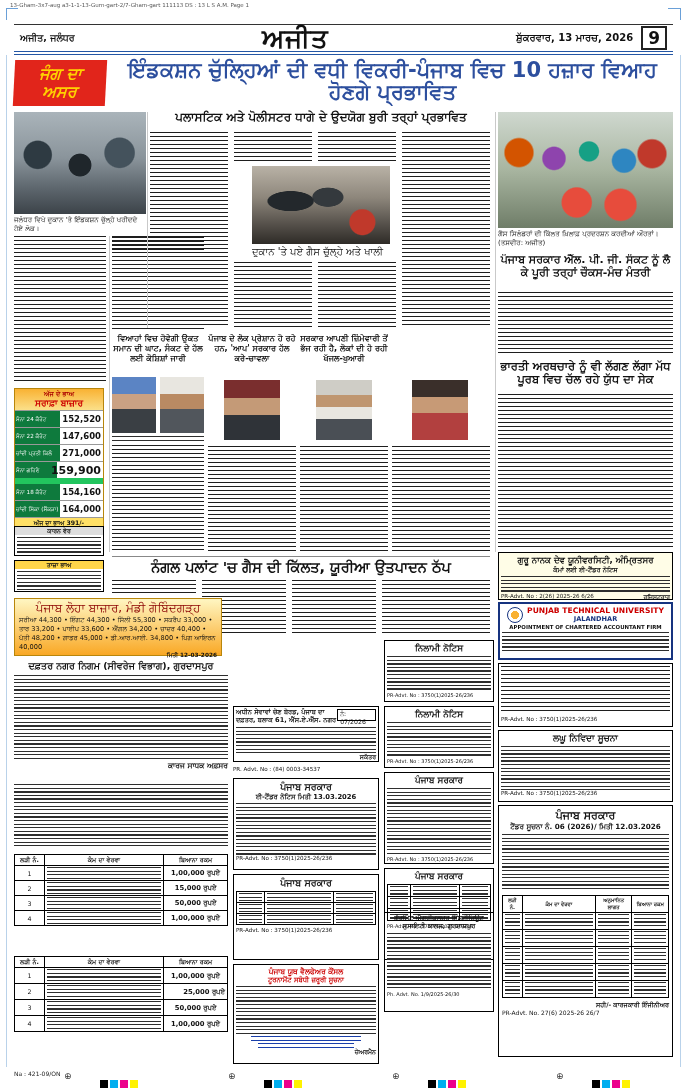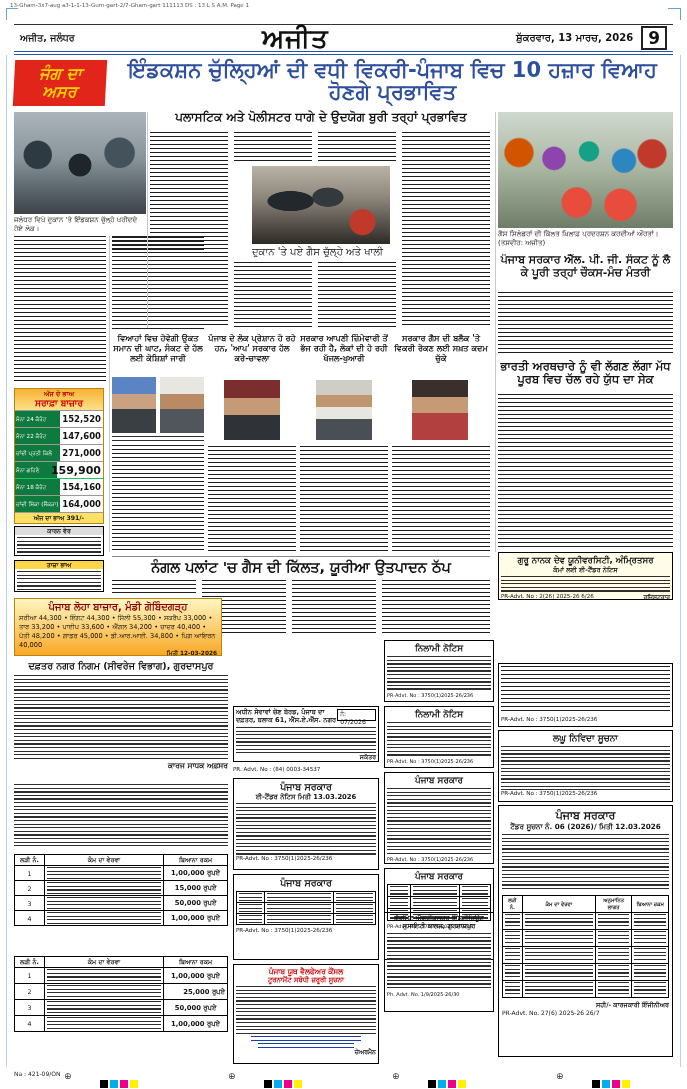--- a/index.html
+++ b/index.html
@@ -101,21 +101,20 @@
   <div class="abs gk" style="left:112px;top:445px;width:92px;height:107px;"></div>
 
   <div class="abs bold" style="left:208px;top:334px;width:88px;height:44px;font-size:8.2px;line-height:1.2;text-align:center;overflow:hidden;">ਪੰਜਾਬ ਦੇ ਲੋਕ ਪ੍ਰੇਸ਼ਾਨ ਹੋ ਰਹੇ ਹਨ, 'ਆਪ' ਸਰਕਾਰ ਹੱਲ ਕਰੇ-ਚਾਵਲਾ</div>
   <div class="abs photo" style="left:224px;top:380px;width:56px;height:60px;background:linear-gradient(180deg,#7a2e2e 0 30%,#c49a77 30% 58%,#2f3338 58% 100%);"></div>
   <div class="abs gk" style="left:208px;top:446px;width:88px;height:106px;"></div>
 
   <div class="abs bold" style="left:300px;top:334px;width:88px;height:44px;font-size:8.2px;line-height:1.2;text-align:center;overflow:hidden;">ਸਰਕਾਰ ਆਪਣੀ ਜ਼ਿੰਮੇਵਾਰੀ ਤੋਂ ਭੱਜ ਰਹੀ ਹੈ, ਲੋਕਾਂ ਦੀ ਹੋ ਰਹੀ ਖੱਜਲ-ਖੁਆਰੀ</div>
   <div class="abs photo" style="left:316px;top:380px;width:56px;height:60px;background:linear-gradient(180deg,#cfcdc6 0 25%,#bf9670 25% 45%,#e8e6e0 45% 65%,#4a4f55 65% 100%);"></div>
   <div class="abs gk" style="left:300px;top:446px;width:88px;height:106px;"></div>
 
-  <div class="abs bold" style="left:392px;top:334px;width:98px;height:44px;font-size:8.2px;line-height:1.2;text-align:center;overflow:hidden;">ਸਰਕਾਰ ਗੈਸ ਦੀ ਬਲੈਕ 'ਤੇ ਵਿਕਰੀ ਰੋਕਣ ਲਈ ਸਖ਼ਤ ਕਦਮ ਚੁੱਕੇ</div>
   <div class="abs photo" style="left:412px;top:380px;width:56px;height:60px;background:linear-gradient(180deg,#3a2f2a 0 28%,#c79a76 28% 55%,#b2403f 55% 100%);"></div>
   <div class="abs gk" style="left:392px;top:446px;width:98px;height:106px;"></div>
 
   <div class="abs" style="left:14px;top:388px;width:90px;border:1px solid #b8860b;">
     <div style="background:linear-gradient(180deg,#f9b233,#fbe08a);text-align:center;padding:1px 0;">
       <div style="font-size:6.5px;color:#a00;font-weight:bold;">ਅੱਜ ਦੇ ਭਾਅ</div>
       <div style="font-size:9px;color:#c00;font-weight:bold;">ਸਰਾਫ਼ਾ ਬਾਜ਼ਾਰ</div>
     </div>
     <div style="display:flex;height:16px;border-top:1px solid #999;">
       <div style="width:52%;background:#0e7a3d;color:#fff;font-size:5.6px;display:flex;align-items:center;padding:0 1px;overflow:hidden;">ਸੋਨਾ 24 ਕੈਰੇਟ</div>
@@ -126,21 +125,21 @@
       <div style="width:48%;font-size:8.5px;font-weight:bold;display:flex;align-items:center;justify-content:flex-end;padding:0 2px;">147,600</div>
     </div>
     <div style="display:flex;height:16px;border-top:1px solid #999;">
       <div style="width:52%;background:#0e7a3d;color:#fff;font-size:5.6px;display:flex;align-items:center;padding:0 1px;overflow:hidden;">ਚਾਂਦੀ ਪ੍ਰਤੀ ਕਿਲੋ</div>
       <div style="width:48%;font-size:8.5px;font-weight:bold;display:flex;align-items:center;justify-content:flex-end;padding:0 2px;">271,000</div>
     </div>
     <div style="display:flex;height:16px;border-top:1px solid #999;">
       <div style="width:52%;background:#0e7a3d;color:#fff;font-size:5.6px;display:flex;align-items:center;padding:0 1px;overflow:hidden;">ਸੋਨਾ ਗਹਿਣੇ</div>
       <div style="width:48%;font-size:11px;font-weight:bold;display:flex;align-items:center;justify-content:flex-end;padding:0 2px;">159,900</div>
     </div>
-    <div style="display:flex;height:16px;border-top:1px solid #22c55e;">
+    <div style="display:flex;height:16px;border-top:6px solid #22c55e;">
       <div style="width:52%;background:#0e7a3d;color:#fff;font-size:5.6px;display:flex;align-items:center;padding:0 1px;overflow:hidden;">ਸੋਨਾ 18 ਕੈਰੇਟ</div>
       <div style="width:48%;font-size:8.5px;font-weight:bold;display:flex;align-items:center;justify-content:flex-end;padding:0 2px;">154,160</div>
     </div>
     <div style="display:flex;height:16px;border-top:1px solid #999;">
       <div style="width:52%;background:#0e7a3d;color:#fff;font-size:5.6px;display:flex;align-items:center;padding:0 1px;overflow:hidden;">ਚਾਂਦੀ ਸਿੱਕਾ (ਸੈਂਕੜਾ)</div>
       <div style="width:48%;font-size:8.5px;font-weight:bold;display:flex;align-items:center;justify-content:flex-end;padding:0 2px;">164,000</div>
     </div>
     <div style="background:#ffe066;font-size:6.2px;font-weight:bold;text-align:center;padding:1px 0;border-top:1px solid #999;">ਅੱਜ ਦਾ ਭਾਅ 391/-</div>
   </div>
 
@@ -153,21 +152,21 @@
     <div class="gkl" style="margin:2px;height:20px;"></div>
   </div>
 
   <div class="abs ctr bold" style="left:112px;top:556px;width:378px;height:20px;font-size:14.5px;overflow:hidden;border-top:1px solid #888;padding-top:2px;">ਨੰਗਲ ਪਲਾਂਟ 'ਚ ਗੈਸ ਦੀ ਕਿੱਲਤ, ਯੂਰੀਆ ਉਤਪਾਦਨ ਠੱਪ</div>
   <div class="abs gk" style="left:112px;top:580px;width:84px;height:14px;"></div>
   <div class="abs gk" style="left:202px;top:580px;width:84px;height:54px;"></div>
   <div class="abs gk" style="left:292px;top:580px;width:84px;height:54px;"></div>
   <div class="abs gk" style="left:382px;top:580px;width:108px;height:54px;"></div>
 
   <div class="abs" style="left:14px;top:598px;width:208px;height:58px;border:1px solid #b8860b;background:linear-gradient(180deg,#fff6c2,#f9a825);padding:2px 4px;">
-    <div style="font-size:10px;font-weight:bold;color:#8b0000;text-align:center;">ਪੰਜਾਬ ਲੋਹਾ ਬਾਜ਼ਾਰ, ਮੰਡੀ ਗੋਬਿੰਦਗੜ੍ਹ</div>
+    <div style="font-size:12px;font-weight:normal;color:#8b0000;text-align:center;">ਪੰਜਾਬ ਲੋਹਾ ਬਾਜ਼ਾਰ, ਮੰਡੀ ਗੋਬਿੰਦਗੜ੍ਹ</div>
     <div style="font-size:6.6px;line-height:1.35;margin-top:1px;">ਸਰੀਆ 44,300 • ਇੰਗਟ 44,300 • ਸਿੱਲੀ 55,300 • ਸਕਰੈਪ 33,000 • ਤਾਰ 33,200 • ਪਾਈਪ 33,600 • ਐਂਗਲ 34,200 • ਚਾਦਰ 40,400 • ਪੱਤੀ 48,200 • ਗਾਡਰ 45,000 • ਡੀ.ਆਰ.ਆਈ. 34,800 • ਪਿਗ ਆਇਰਨ 40,000</div>
     <div style="font-size:5.8px;text-align:right;font-weight:bold;">ਮਿਤੀ 12-03-2026</div>
   </div>
 
   <div class="abs" style="left:14px;top:660px;width:214px;height:118px;">
     <div style="font-size:9.5px;font-weight:bold;text-align:center;line-height:1.2;">ਦਫ਼ਤਰ ਨਗਰ ਨਿਗਮ (ਸੀਵਰੇਜ ਵਿਭਾਗ), ਗੁਰਦਾਸਪੁਰ</div>
     <div class="gkl" style="margin-top:4px;height:84px;"></div>
     <div style="font-size:7.5px;font-weight:bold;text-align:right;margin-top:2px;">ਕਾਰਜ ਸਾਧਕ ਅਫ਼ਸਰ</div>
   </div>
   <div class="abs gkl" style="left:14px;top:784px;width:214px;height:64px;"></div>
@@ -379,20 +378,31 @@
   </div>
 
   <div class="abs" style="left:498px;top:552px;width:175px;height:48px;background:#fffde7;border:1.5px solid #000;padding:2px;">
     <div style="font-size:8.6px;font-weight:bold;text-align:center;">ਗੁਰੂ ਨਾਨਕ ਦੇਵ ਯੂਨੀਵਰਸਿਟੀ, ਅੰਮ੍ਰਿਤਸਰ</div>
     <div style="font-size:6.6px;font-weight:bold;text-align:center;">ਕੰਮਾਂ ਲਈ ਈ-ਟੈਂਡਰ ਨੋਟਿਸ</div>
     <div class="gkl" style="height:16px;margin-top:2px;"></div>
     <div style="display:flex;justify-content:space-between;margin-top:1px;">
       <div class="prline">PR-Advt. No : 2(26) 2025-26 6/26</div>
       <div style="font-size:6px;font-weight:bold;">ਰਜਿਸਟਰਾਰ</div>
     </div>
+  </div>
+  <div class="abs" style="left:498px;top:602px;width:175px;height:58px;border:2px solid #16337f;padding:2px;">
+    <div style="display:flex;align-items:center;justify-content:center;">
+      <div style="width:14px;height:14px;border:1.5px solid #16337f;border-radius:50%;margin-right:4px;background:radial-gradient(circle,#f9b233 0 40%,#fff 41%);"></div>
+      <div>
+        <div style="font-size:7.6px;font-weight:bold;color:#c00;text-align:center;">PUNJAB TECHNICAL UNIVERSITY</div>
+        <div style="font-size:6.6px;font-weight:bold;color:#16337f;text-align:center;">JALANDHAR</div>
+      </div>
+    </div>
+    <div style="font-size:5.4px;font-weight:bold;text-align:center;margin-top:1px;">APPOINTMENT OF CHARTERED ACCOUNTANT FIRM</div>
+    <div class="gkl" style="height:22px;margin-top:2px;"></div>
   </div>
   <div class="abs bx" style="left:498px;top:663px;width:175px;height:64px;padding:2px;">
     <div class="gk" style="height:48px;"></div>
     <div class="prline" style="margin-top:2px;">PR-Advt. No : 3750(1)2025-26/236</div>
   </div>
   <div class="abs bx" style="left:498px;top:730px;width:175px;height:72px;padding:2px;">
     <div style="font-size:9px;font-weight:bold;text-align:center;">ਲਘੂ ਨਿਵਿਦਾ ਸੂਚਨਾ</div>
     <div class="gkl" style="height:44px;margin-top:2px;"></div>
     <div class="prline">PR-Advt. No : 3750(1)2025-26/236</div>
   </div>

